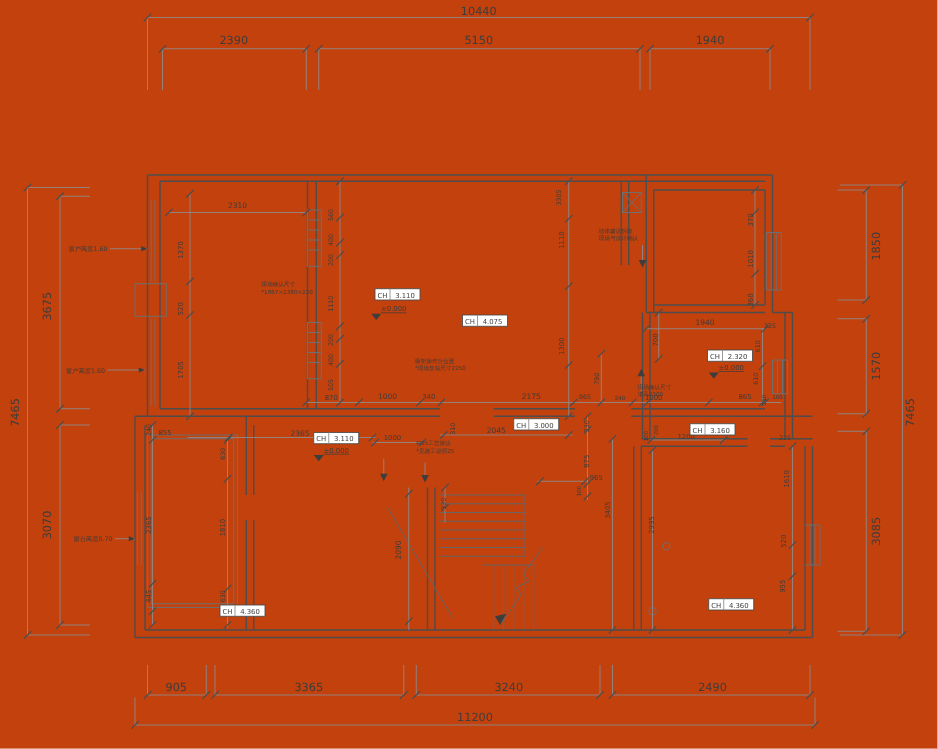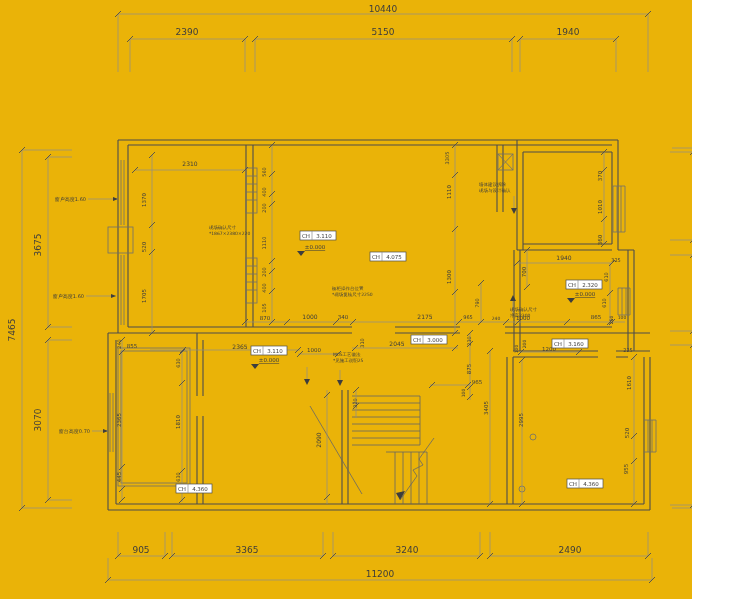--- a/index.html
+++ b/index.html
@@ -1,16 +1,16 @@
 <!DOCTYPE html>
 <html><head>
 <meta charset="utf-8">
 <style>
   html,body{margin:0;padding:0;background:#ffffff;}
-  #stage{position:relative;width:692px;height:599px;background:#eab308;overflow:hidden;
+  #stage{position:relative;width:750px;height:599px;background:#c2410c;overflow:hidden;
          font-family:"DejaVu Sans", sans-serif;}
   svg text{fill:#3d3d3d;}
   .wall{stroke:#4d4d4d;stroke-width:1.1;fill:none;}
   .win{stroke:#6f6f6f;stroke-width:0.8;fill:none;}
   .stair{stroke:#666;stroke-width:0.8;fill:none;}
   .dim{stroke:#8d8d8d;stroke-width:0.7;fill:none;}
   .tick{stroke:#4d4d4d;stroke-width:0.9;fill:none;}
   .arr{fill:#3d3d3d;}
 </style>
 </head>

